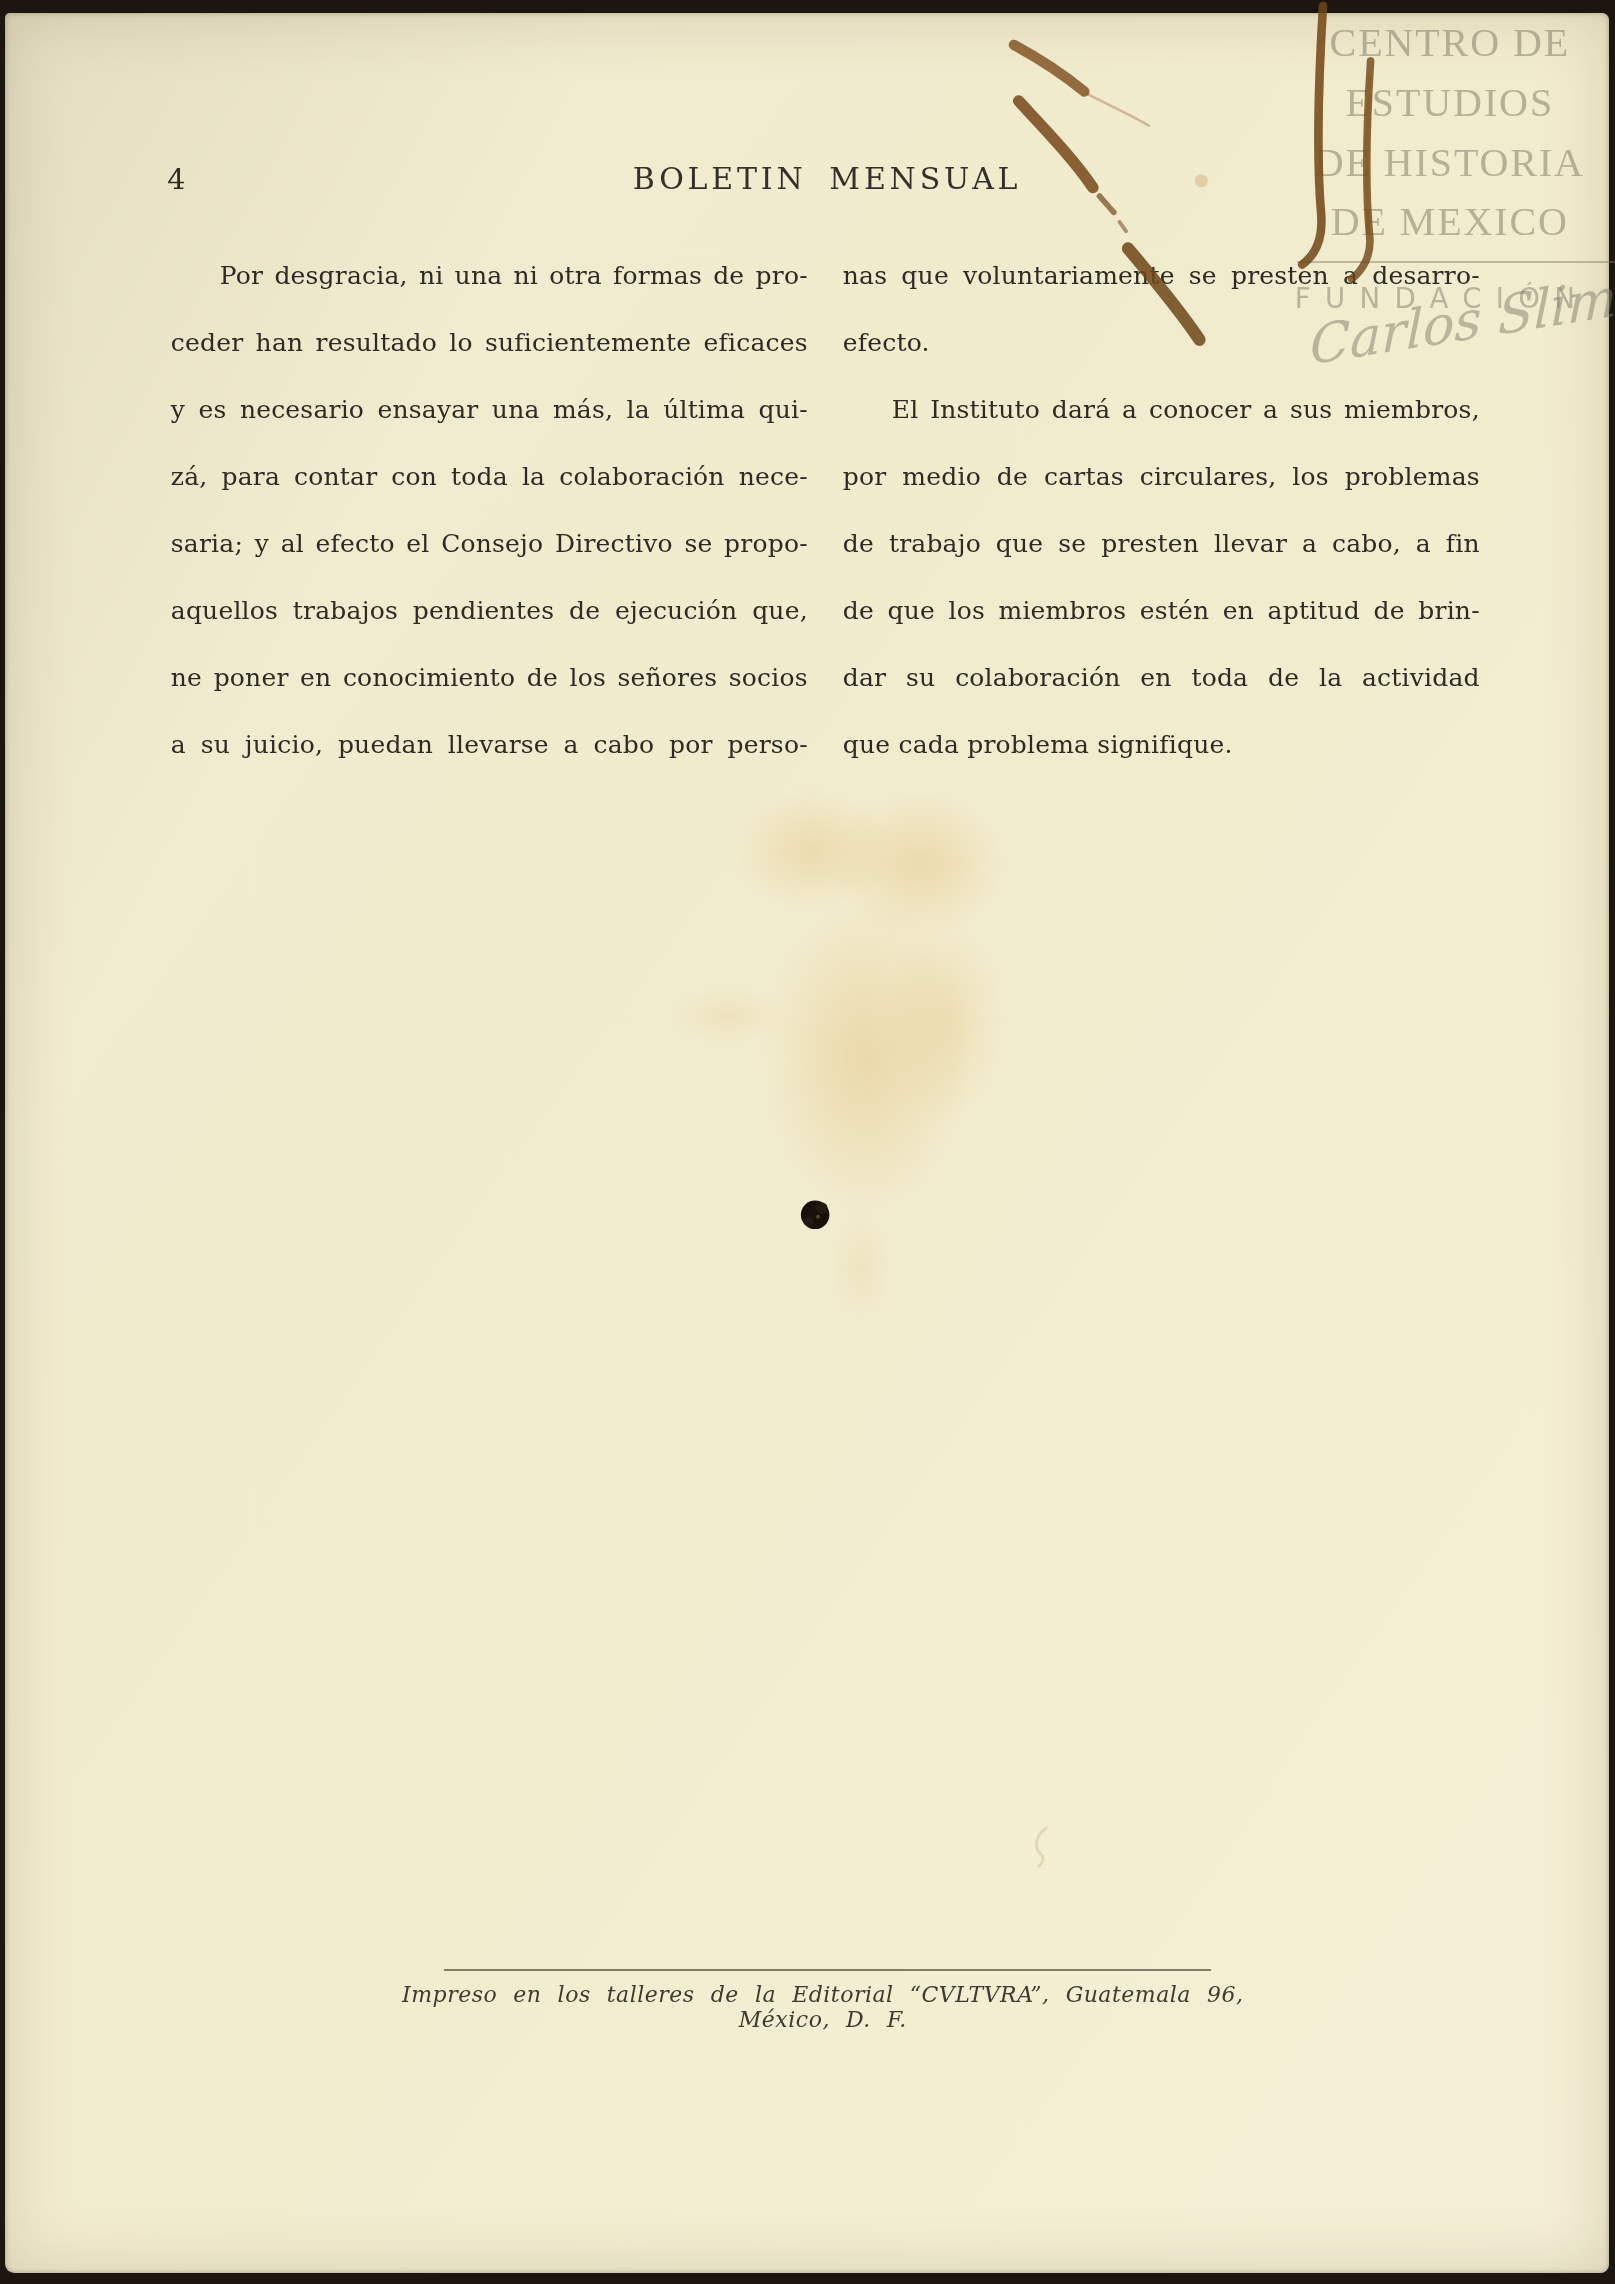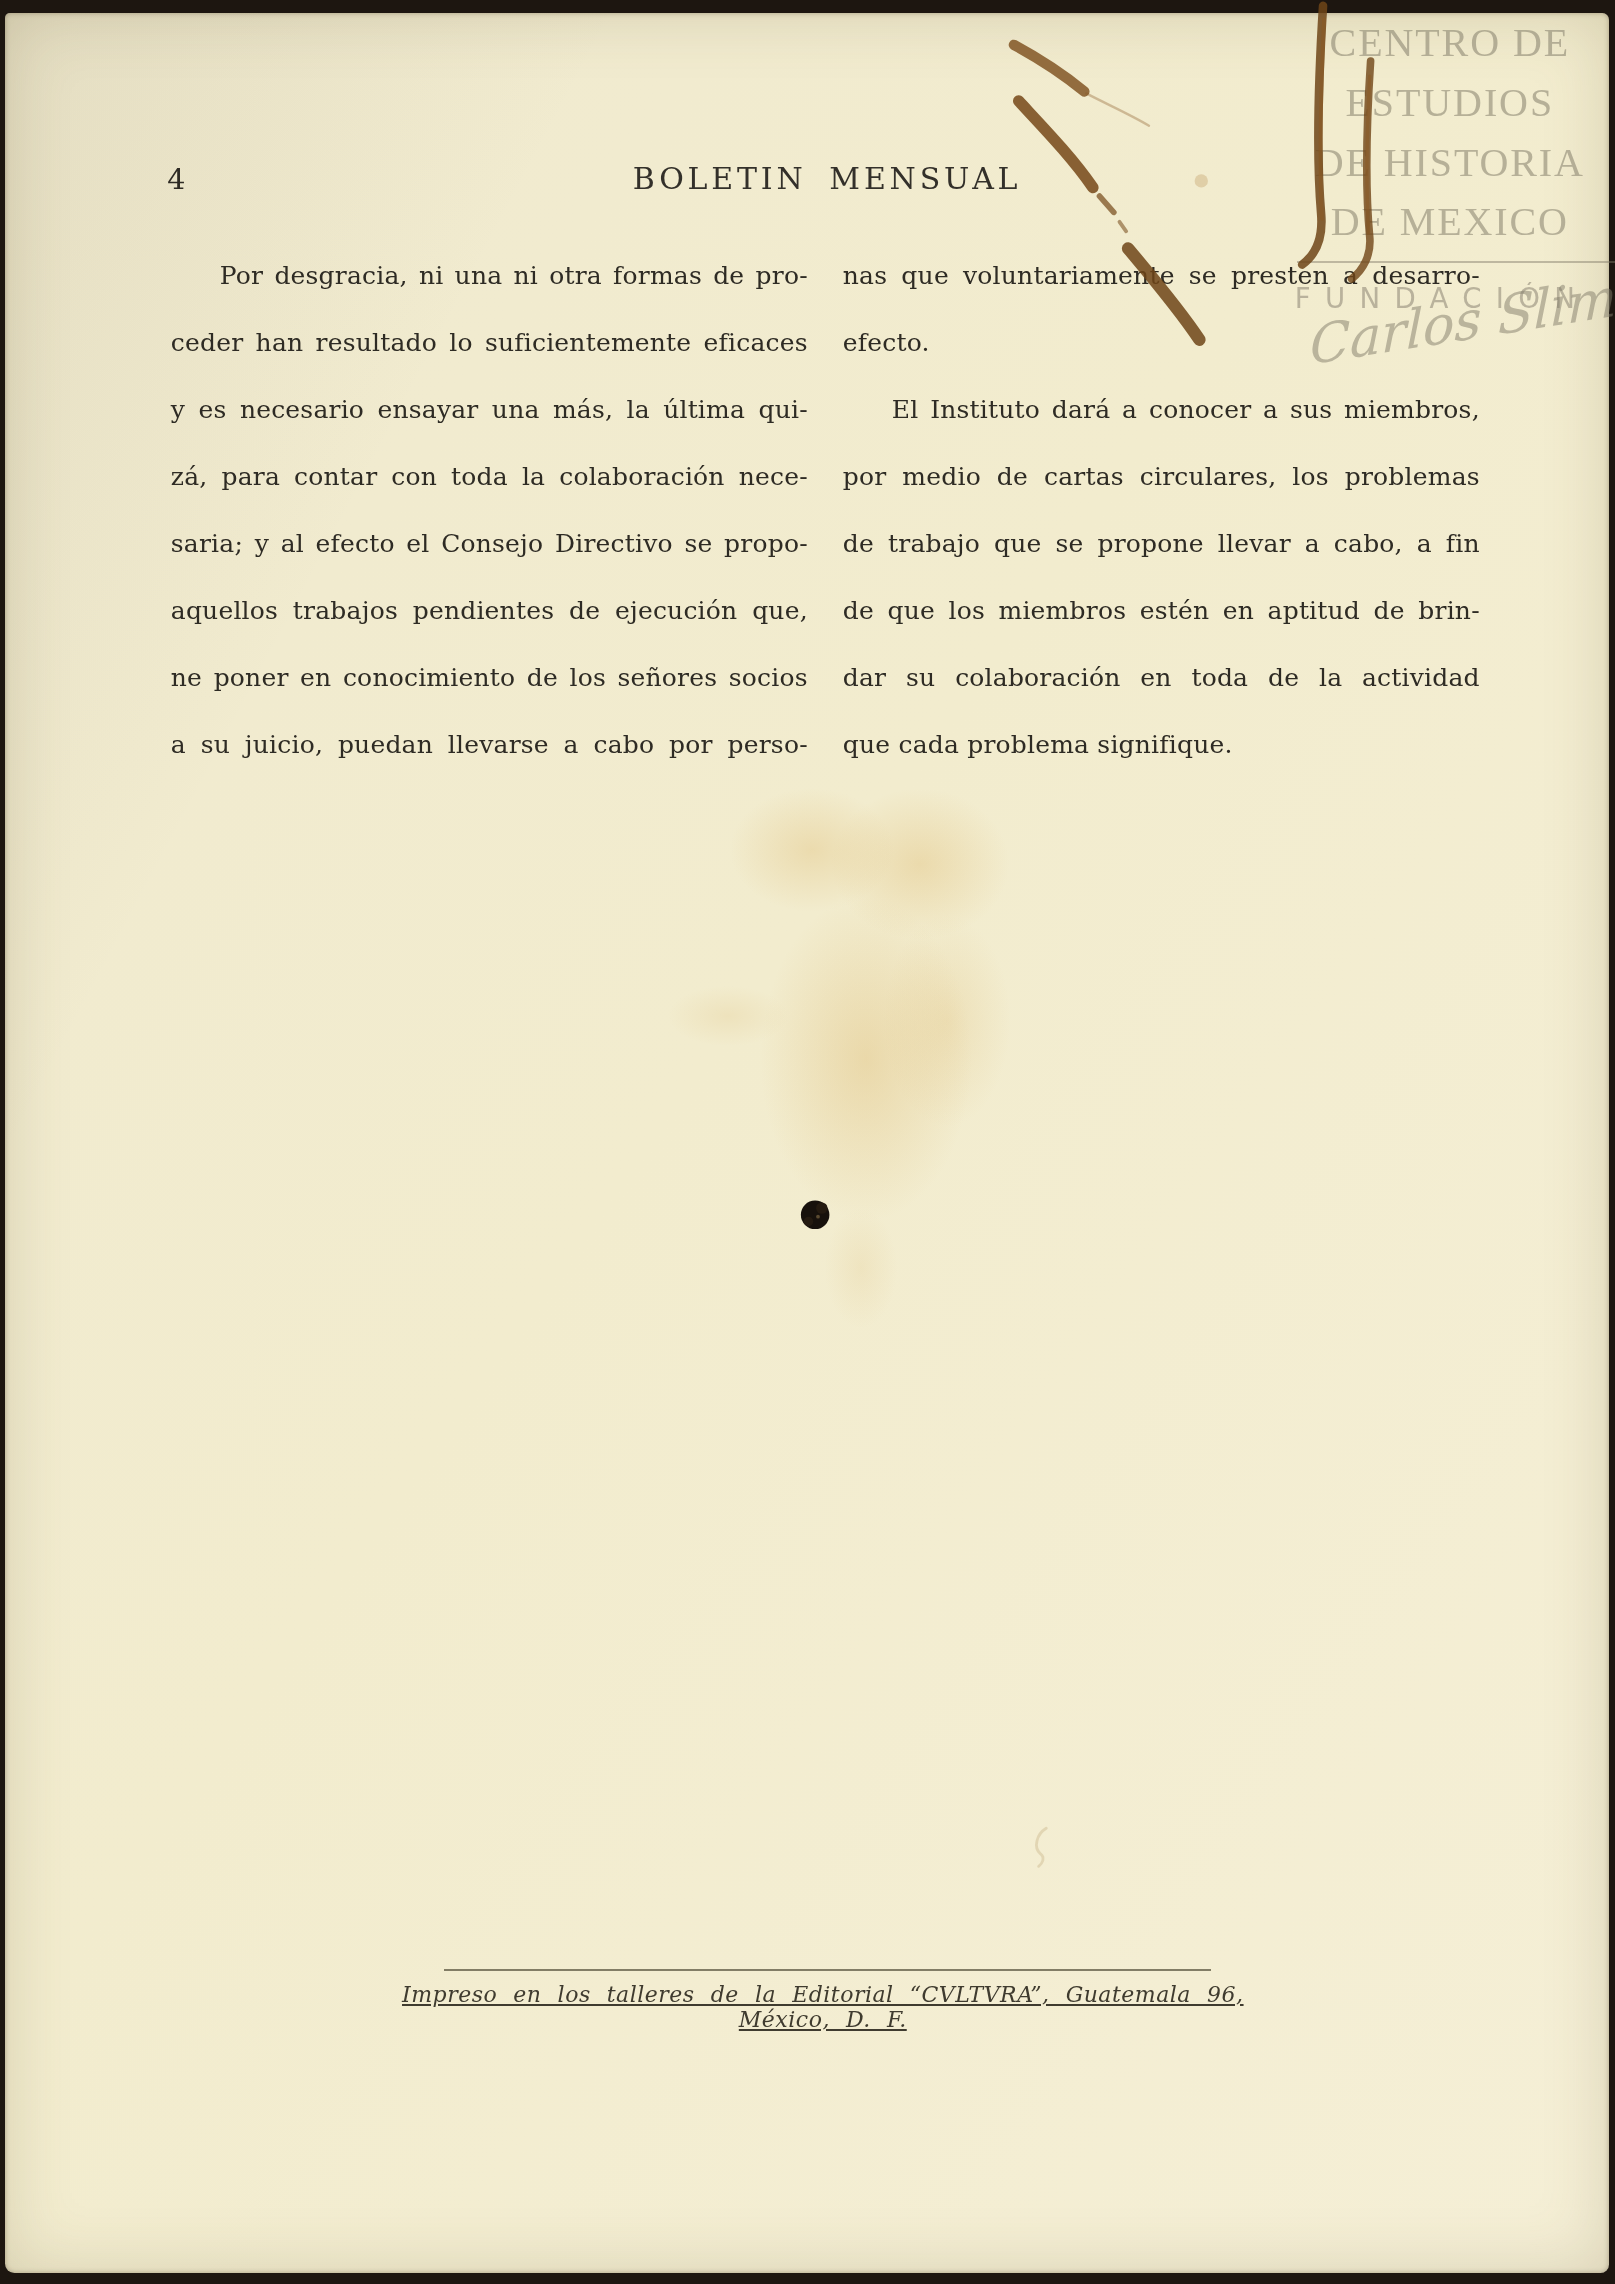--- a/index.html
+++ b/index.html
@@ -65,21 +65,21 @@
     font-family:"DejaVu Serif",serif;white-space:nowrap;
   }
   .marks-svg{position:absolute;left:0;top:0;width:1616px;height:2285px;}
   .footer-rule{
     position:absolute;left:439px;top:1956px;width:767px;height:1.9px;
     background:rgba(92,87,66,0.75);
   }
   .footer-imprint{
     position:absolute;left:390px;top:1969px;width:856px;
     font-style:italic;font-size:22px;letter-spacing:0.5px;word-spacing:8.6px;
-    color:#3f3b2f;text-align:center;font-family:"DejaVu Serif",serif;text-decoration:underline;
+    color:#3f3b2f;text-align:center;font-family:"DejaVu Serif",serif;
   }
 </style>
 </head>
 <body>
 
 <div class="scan-frame"></div>
 
 <div class="paper">
 
   <div class="pagenum">4</div>
@@ -102,21 +102,21 @@
       <div class="line">saria; y al efecto el Consejo Directivo se propo-</div>
       <div class="line">aquellos trabajos pendientes de ejecución que,</div>
       <div class="line">ne poner en conocimiento de los señores socios</div>
       <div class="line">a su juicio, puedan llevarse a cabo por perso-</div>
     </div>
     <div class="col">
       <div class="line">nas que voluntariamente se presten a desarro-</div>
       <div class="line short">efecto.</div>
       <div class="line indent">El Instituto dará a conocer a sus miembros,</div>
       <div class="line">por medio de cartas circulares, los problemas</div>
-      <div class="line">de trabajo que se propone llevar a cabo, a fin</div>
+      <div class="line">de trabajo que se presten llevar a cabo, a fin</div>
       <div class="line">de que los miembros estén en aptitud de brin-</div>
       <div class="line">dar su colaboración en toda de la actividad</div>
       <div class="line short">que cada problema signifique.</div>
     </div>
   </div>
 
   <div class="footer-rule"></div>
   <div class="footer-imprint">Impreso en los talleres de la Editorial “CVLTVRA”, Guatemala 96, México, D. F.</div>
 </div>
 

